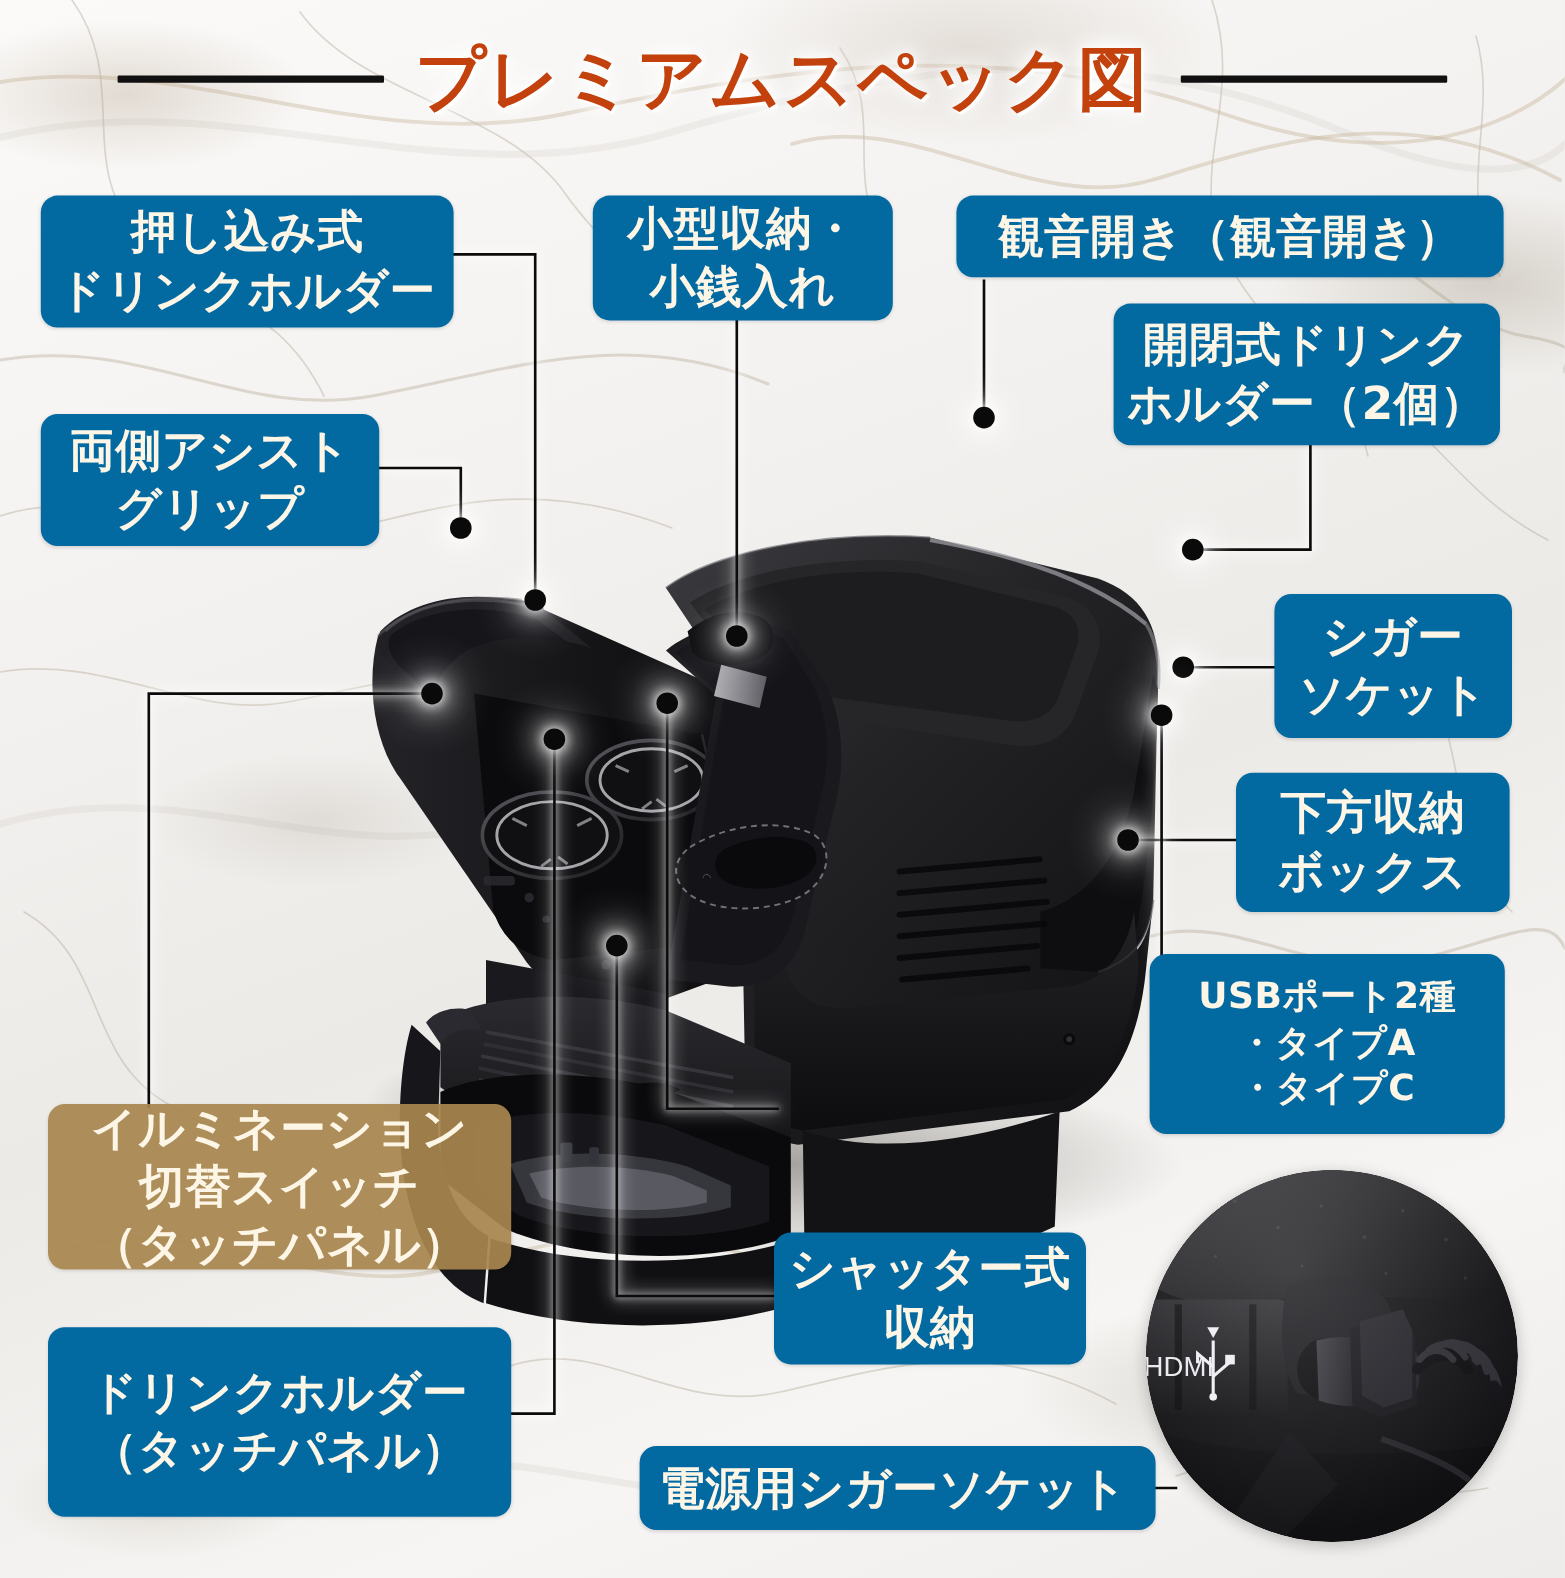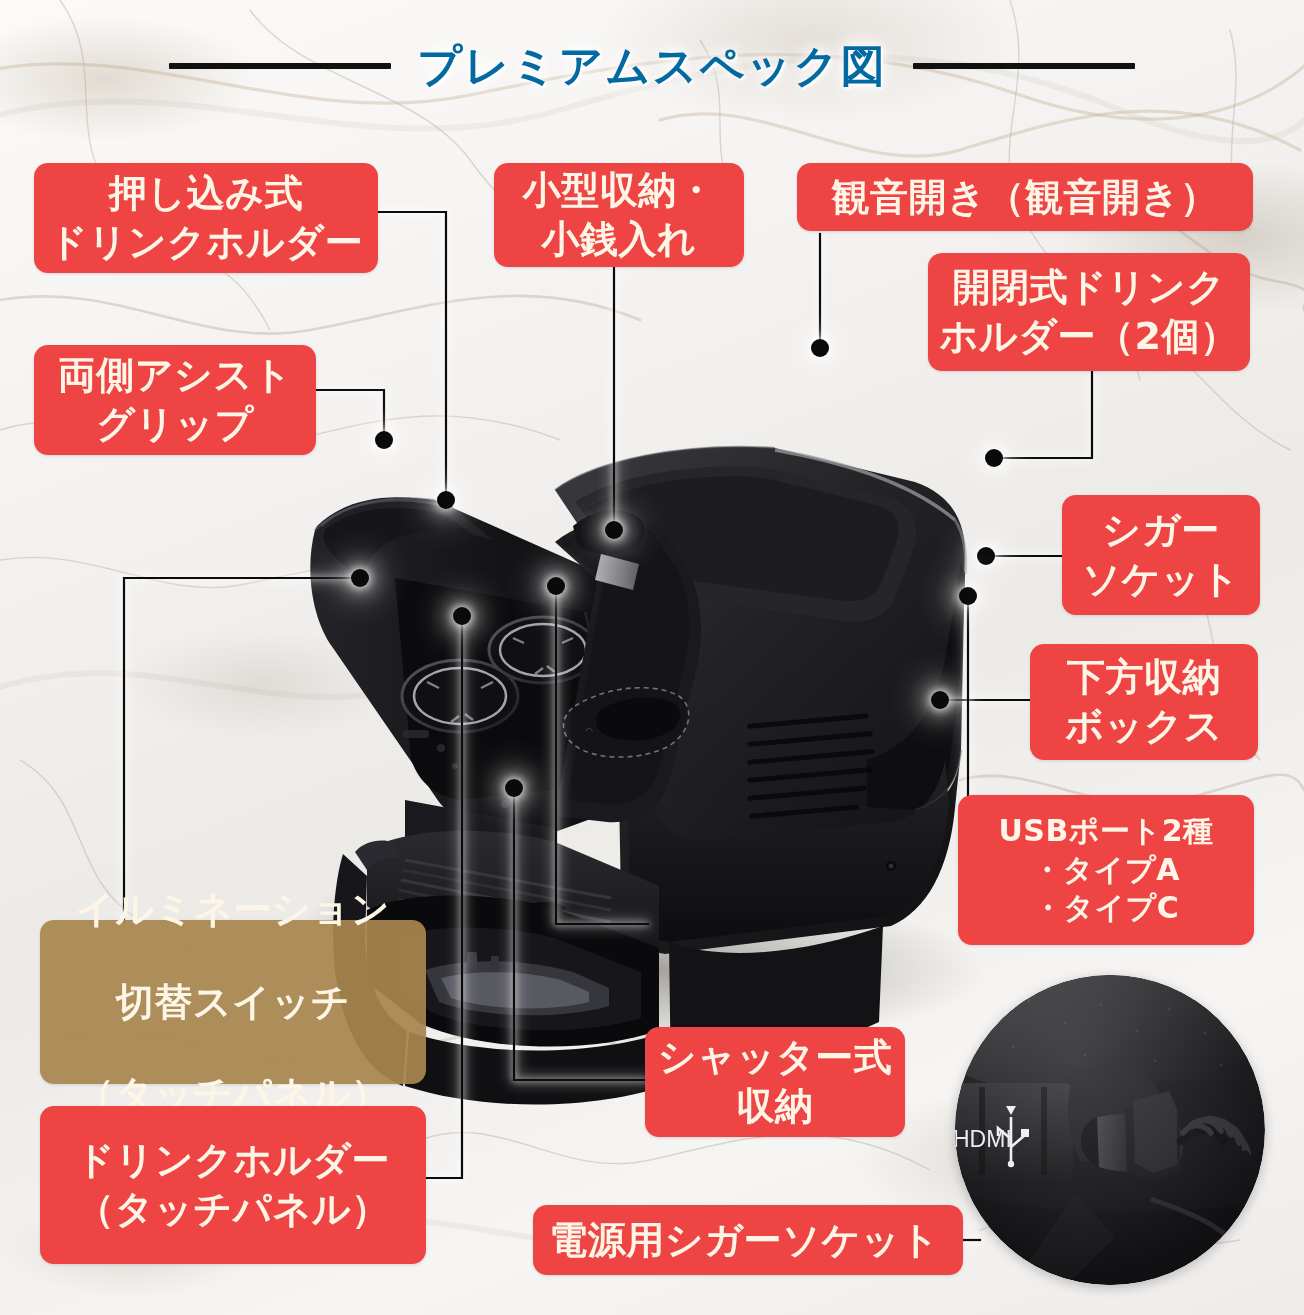--- a/index.html
+++ b/index.html
@@ -26,38 +26,38 @@
   .veins path{fill:none;stroke:#b0a694;stroke-linecap:round;}
   .veins .v-thin{stroke-width:1.4;opacity:.55;}
   .veins .v-mid{stroke-width:2.6;opacity:.45;stroke:#a99c86;}
   .veins .v-warm{stroke-width:3.2;opacity:.40;stroke:#b39a77;}
   .veins .v-fade{stroke-width:6;opacity:.14;stroke:#9d9486;}
 
   
   .header{position:absolute;left:0;top:18px;width:1304px;height:96px;
     display:flex;align-items:center;justify-content:center;gap:26px;}
   .rule{width:222px;height:6px;background:#111;border-radius:1px;}
-  .title{font-size:44px;font-weight:700;letter-spacing:2px;color:#0369a1;
+  .title{font-size:58px;font-weight:700;letter-spacing:2px;color:#c2410c;
     white-space:nowrap;line-height:1;
     text-shadow:0 0 10px #fff,0 0 18px #fff,0 0 26px #fff,2px 2px 0 rgba(255,255,255,.9);}
 
   
   .product{position:absolute;left:255px;top:330px;width:740px;height:800px;}
   .product svg{width:100%;height:100%;overflow:visible;}
 
   
   .leaders{position:absolute;inset:0;pointer-events:none;}
   .leaders path{fill:none;stroke:#0b0b0b;stroke-width:2.2;stroke-linecap:square;
     filter:drop-shadow(0 0 3px rgba(255,255,255,.95)) drop-shadow(0 0 7px rgba(255,255,255,.8));}
   .leaders circle{fill:#0a0a0a;
     filter:drop-shadow(0 0 5px rgba(255,255,255,1)) drop-shadow(0 0 11px rgba(255,255,255,.95))
            drop-shadow(0 0 18px rgba(255,255,255,.7));}
 
   
-  .label{position:absolute;background:#ef4444;border-radius:14px;
+  .label{position:absolute;background:#0369a1;border-radius:14px;
     color:#fdf6e7;display:flex;flex-direction:column;align-items:center;justify-content:center;
     text-align:center;font-weight:700;letter-spacing:.5px;
     padding:10px 18px;box-sizing:border-box;line-height:1.28;
     box-shadow:0 1px 3px rgba(0,0,0,.12);}
   .label span{display:block;white-space:nowrap;}
   .label.t-alpha{background:rgba(168,134,79,.93);}
   .fs38{font-size:38px;}
   .fs36{font-size:30px;}
 
   
@@ -372,21 +372,21 @@
     <span>下方収納</span>
     <span>ボックス</span>
   </div>
 
   <div class="label fs36" style="left:958px;top:795px;width:296px;height:150px;">
     <span>USBポート2種</span>
     <span>・タイプA</span>
     <span>・タイプC</span>
   </div>
 
-  <div class="label fs38 t-alpha" style="left:40px;top:920px;width:386px;height:164px;gap:44px;">
+  <div class="label fs38 t-alpha" style="left:40px;top:920px;width:386px;height:138px;">
     <span>イルミネーション</span>
     <span>切替スイッチ</span>
     <span>（タッチパネル）</span>
   </div>
 
   <div class="label fs38" style="left:40px;top:1106px;width:386px;height:158px;">
     <span>ドリンクホルダー</span>
     <span>（タッチパネル）</span>
   </div>
 

